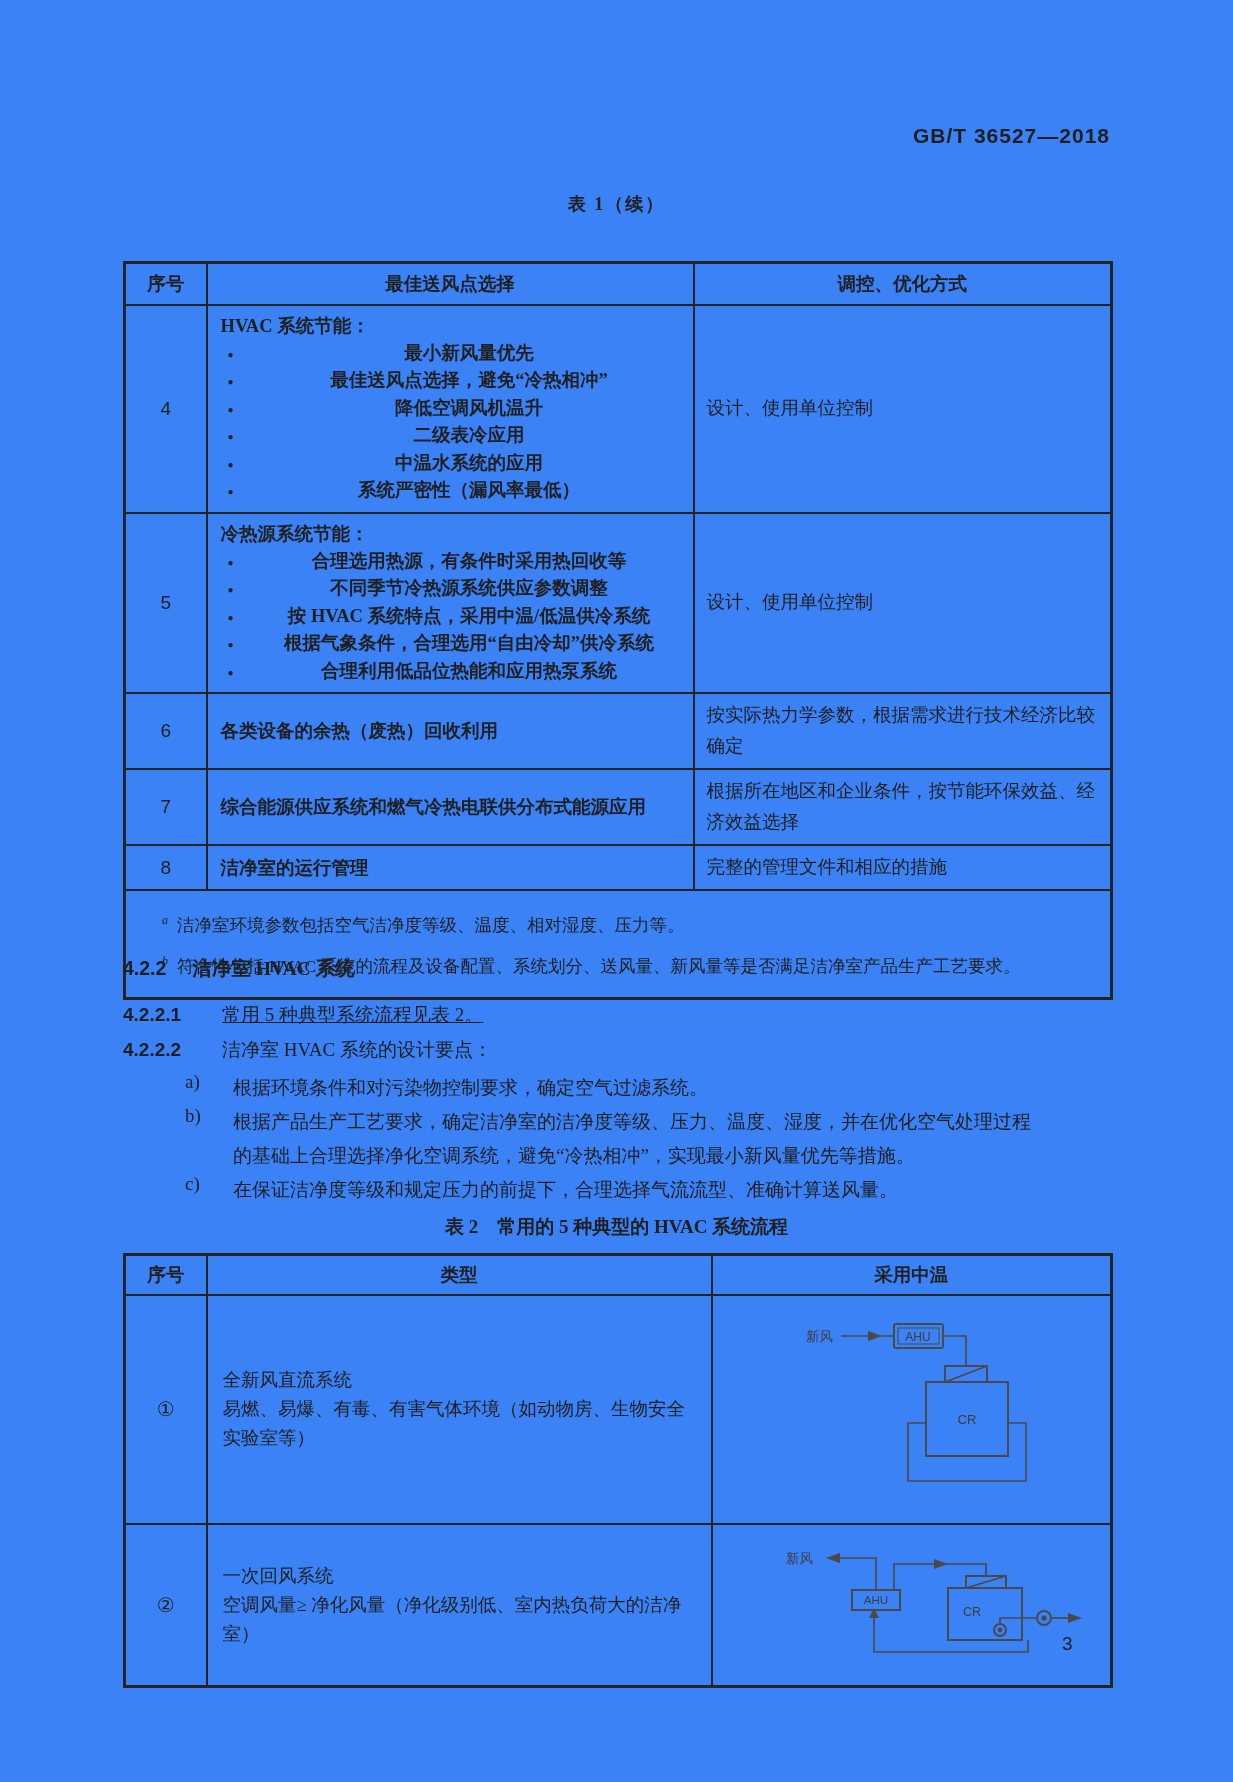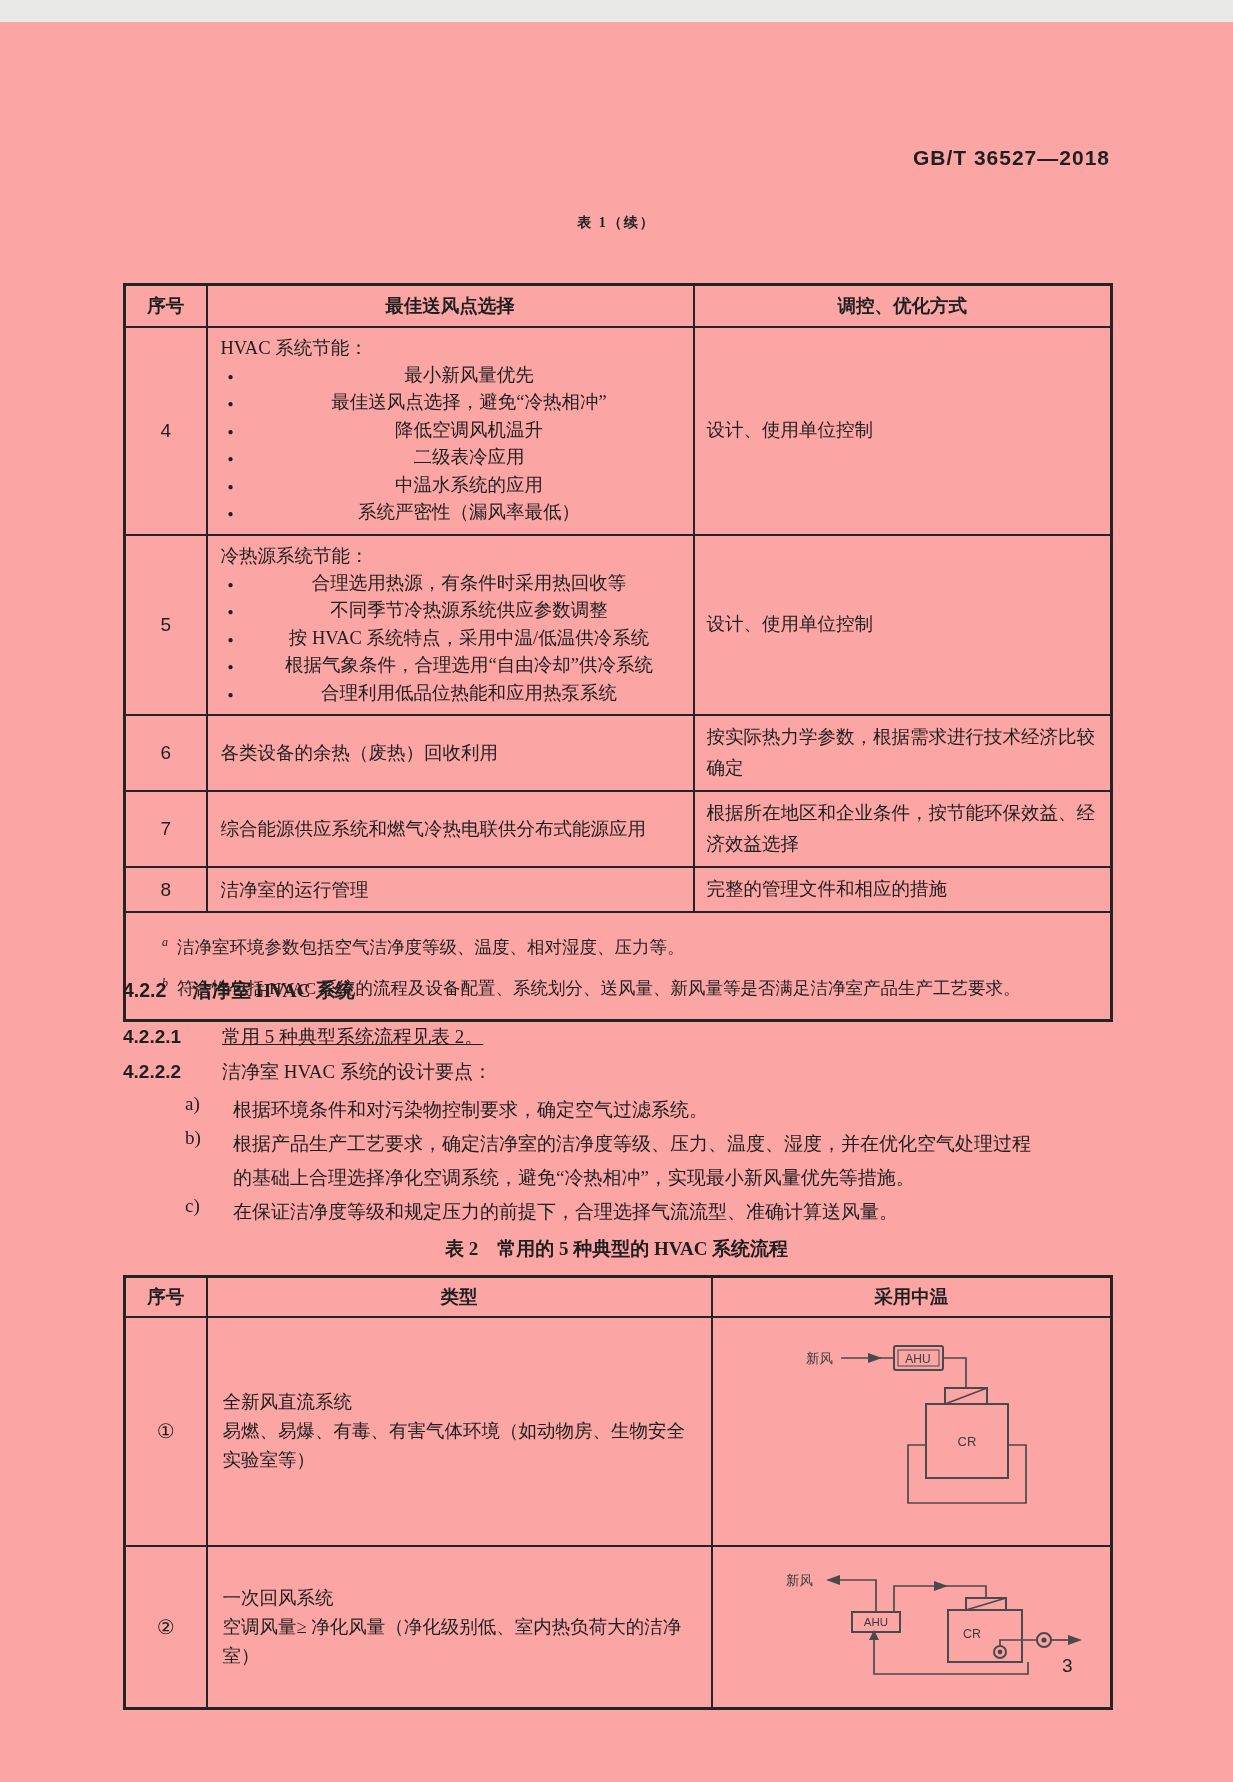--- a/index.html
+++ b/index.html
@@ -1,35 +1,35 @@
 <!DOCTYPE html>
 <html><head>
 <meta charset="utf-8">
 <style>
   * { margin:0; padding:0; box-sizing:border-box; }
   html,body { background:#e8e8e6; }
   body { width:1233px; height:1782px; position:relative;
          font-family:"Liberation Serif","DejaVu Serif",serif; color:#1f1f1f; }
-  .page { position:absolute; inset:0; background:#fca5a5; overflow:hidden;margin-top:22px; }
+  .page { position:absolute; inset:0; background:#3b82f6; overflow:hidden; }
   .abs { position:absolute; }
 
   .doc-header { top:124px; left:0; width:1110px; text-align:right; font-weight:bold;
                 font-size:21px; font-family:"Liberation Sans","DejaVu Sans",sans-serif;
                 letter-spacing:1px; }
 
   .t1-title { top:192px; left:123px; width:987px; text-align:center; font-weight:bold;
-              font-size:14px; letter-spacing:2px; }
+              font-size:18px; letter-spacing:2px; }
 
   table { border-collapse:collapse; table-layout:fixed; position:absolute; }
   .t1 { top:261px; left:123px; width:987px; border:3px solid #242424; }
   .t1 th, .t1 td { border:2px solid #242424; }
   .t1 th { height:42px; font-size:18.5px; font-weight:bold; text-align:center; }
   .t1 td.num { text-align:center; vertical-align:middle; font-size:19px;
                font-family:"Liberation Sans","DejaVu Sans",sans-serif; }
-  .t1 td.path { padding:7px 6px 7px 13px; font-size:18.5px; vertical-align:middle; }
+  .t1 td.path { padding:7px 6px 7px 13px; font-size:18.5px; vertical-align:middle;font-weight:bold; }
   .t1 td.ctrl { padding:6px 12px; font-size:18.5px; vertical-align:middle; line-height:31px; }
   .path-title { line-height:27px; }
   .path ul { list-style:none; }
   .path li { position:relative; padding-left:31px; line-height:27.5px;text-align:center; }
   .path li::before { content:"●"; position:absolute; left:7px; top:1px; font-size:10px; }
   .r4 { height:193px; } .r5 { height:180px; } .r6 { height:62px; }
   .r7 { height:62px; } .r8 { height:38px; }
   .oneline { line-height:26px; }
   .fnrow td { padding:11px 14px 13px 36px; font-size:17.5px; }
   .fn { line-height:36px; }

